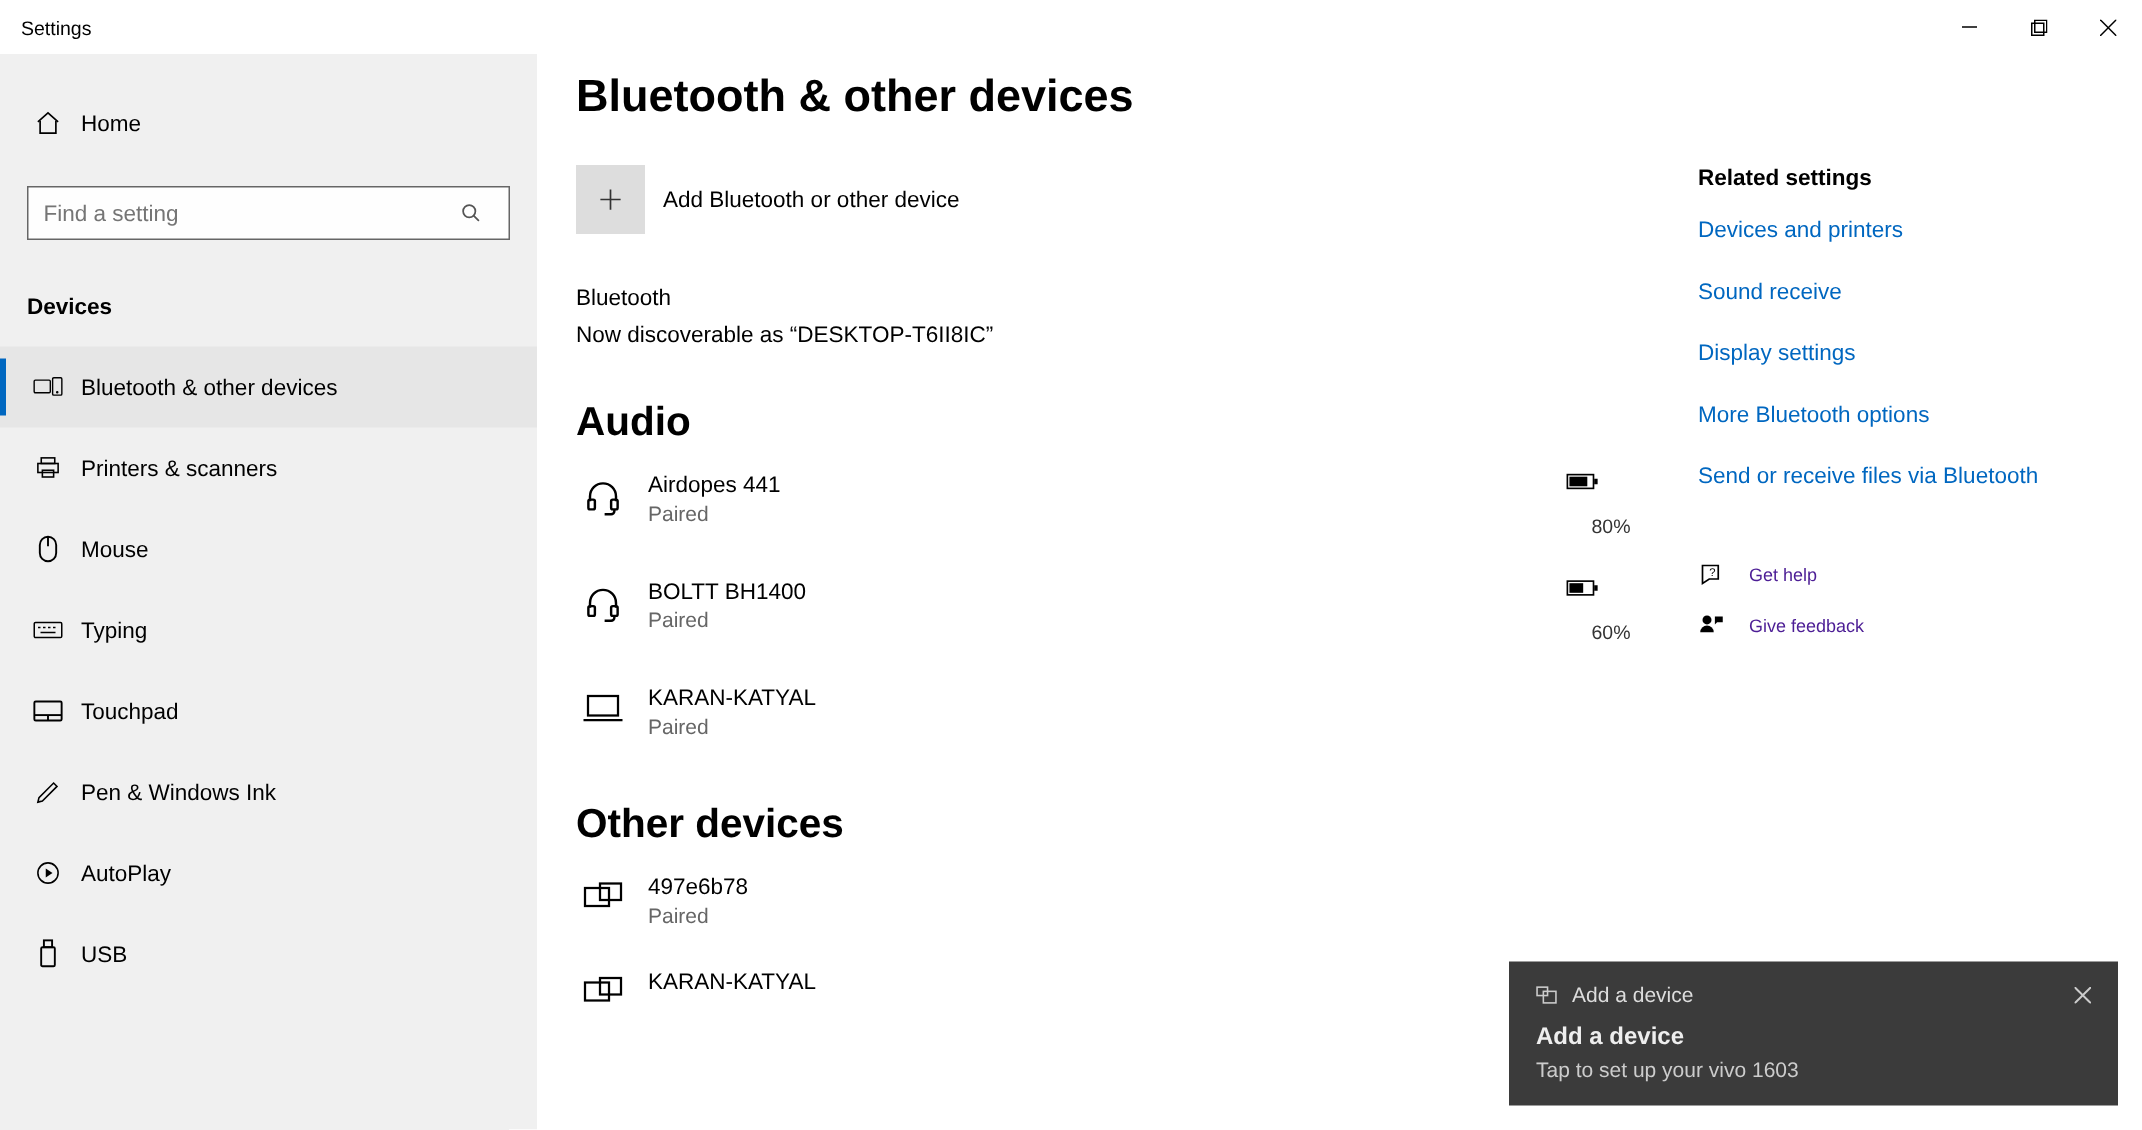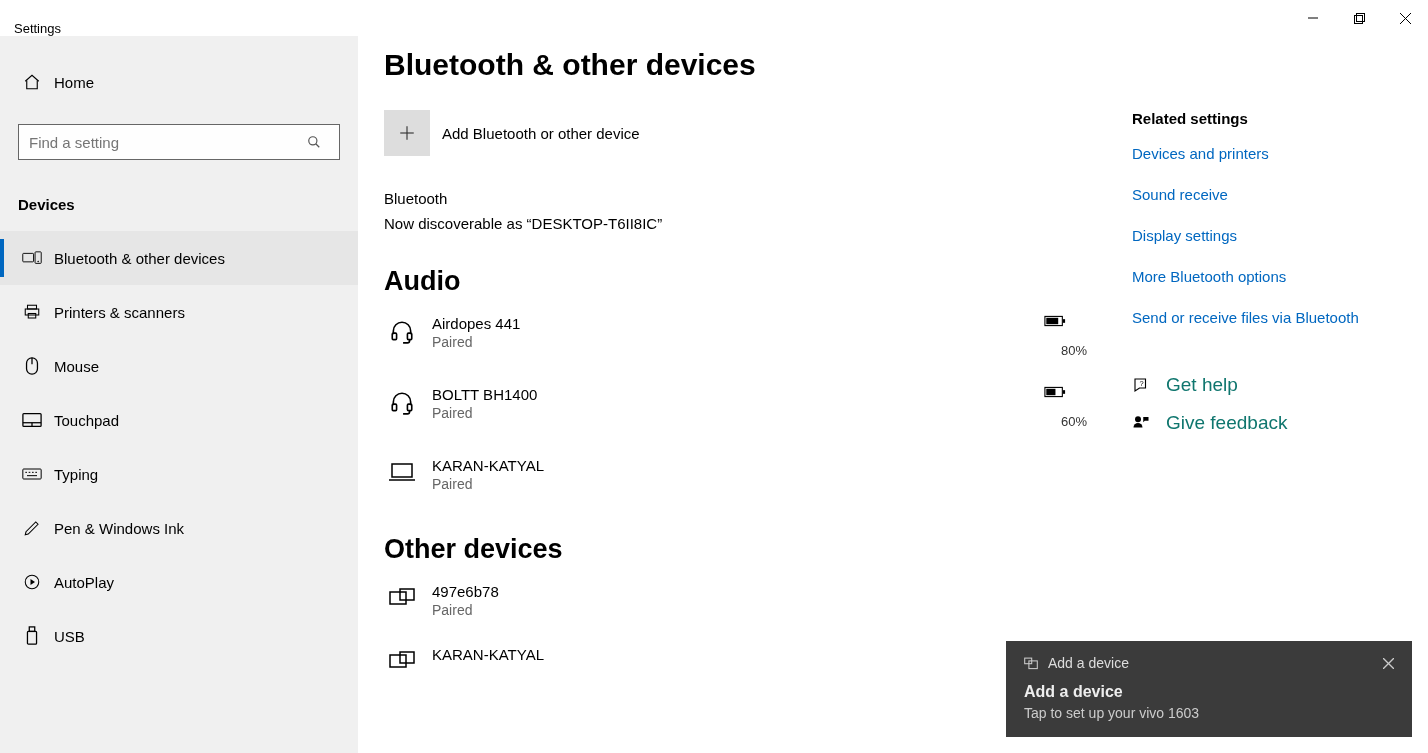--- a/index.html
+++ b/index.html
@@ -11,21 +11,21 @@
     width: 1428px;
     height: 753px;
     overflow: hidden;
     position: relative;
   }
   .titlebar {
     position: absolute;
     top: 0; left: 0; right: 0;
     height: 36px;
     display: flex;
-    align-items: flex-end;
+    align-items: center;
     justify-content: space-between;
     padding-left: 14px;
   }
   .titlebar .title { font-size: 13px; }
   .win-controls { display: flex; }
   .win-controls .ctrl {
     width: 46px; height: 36px;
     display: flex; align-items: center; justify-content: center;
     font-size: 12px; color: #111;
     cursor: pointer;
@@ -112,21 +112,21 @@
   .device-row .dtext { margin-left: 14px; flex: 1; }
   .device-row .dname { font-size: 15px; }
   .device-row .dstatus { font-size: 14px; color: #666; margin-top: 2px; }
   .device-row .dbatt { width: 60px; text-align: center; font-size: 13px; color: #333; }
   .batt-icon { font-size: 14px; }
 
   .related-title { font-size: 15px; font-weight: 600; margin-bottom: 18px; }
   .rel-link { color: #0067c0; font-size: 15px; margin-bottom: 24px; cursor: pointer; }
   .help-row { display: flex; align-items: center; margin-bottom: 16px; }
   .help-row .hic { width: 26px; color: #333; }
-  .help-row .hlbl { color: #0f766e; font-size: 19px; cursor: pointer; margin-left: 8px;}
+  .help-row .hlbl { color: #4c1d95; font-size: 12px; cursor: pointer; margin-left: 8px;}
 
   .toast {
     position: absolute; right: 16px; bottom: 16px;
     width: 406px; background: #3b3b3b; color: #eee;
     padding: 14px 18px 16px 18px;
   }
   .toast .trow1 { display: flex; align-items: center; justify-content: space-between; margin-bottom: 12px; }
   .toast .trow1 .tleft { display: flex; align-items: center; }
   .toast .trow1 .tic { font-size: 13px; margin-right: 10px; color: #ccc; }
   .toast .trow1 .ttype { font-size: 14px; color: #ddd; }
@@ -212,40 +212,40 @@
       <span class="ic">
         <svg width="16" height="20" viewBox="0 0 16 22" fill="none" stroke="#000" stroke-width="1.4">
             <rect x="2" y="2" width="12" height="18" rx="6"></rect>
             <line x1="8" y1="2" x2="8" y2="9"></line>
           </svg>
       </span>
       <span class="lbl">Mouse</span>
     </div>
     <div class="nav-row">
       <span class="ic">
-        <svg width="20" height="16" viewBox="0 0 22 16" fill="none" stroke="#000" stroke-width="1.4">
-            <rect x="1" y="1" width="20" height="14" rx="1"></rect>
-            <line x1="1" y1="11" x2="21" y2="11"></line>
-            <line x1="11" y1="11" x2="11" y2="15"></line>
-          </svg>
-      </span>
-      <span class="lbl">Touchpad</span>
-    </div>
-    <div class="nav-row">
-      <span class="ic">
         <svg width="20" height="14" viewBox="0 0 24 14" fill="none" stroke="#000" stroke-width="1.2">
             <rect x="1" y="1" width="22" height="12" rx="1"></rect>
             <line x1="4" y1="5" x2="6" y2="5"></line>
             <line x1="8" y1="5" x2="10" y2="5"></line>
             <line x1="12" y1="5" x2="14" y2="5"></line>
             <line x1="16" y1="5" x2="18" y2="5"></line>
             <line x1="6" y1="9" x2="18" y2="9"></line>
           </svg>
       </span>
       <span class="lbl">Typing</span>
+    </div>
+    <div class="nav-row">
+      <span class="ic">
+        <svg width="20" height="16" viewBox="0 0 22 16" fill="none" stroke="#000" stroke-width="1.4">
+            <rect x="1" y="1" width="20" height="14" rx="1"></rect>
+            <line x1="1" y1="11" x2="21" y2="11"></line>
+            <line x1="11" y1="11" x2="11" y2="15"></line>
+          </svg>
+      </span>
+      <span class="lbl">Touchpad</span>
     </div>
     <div class="nav-row">
       <span class="ic">
         <svg width="18" height="18" viewBox="0 0 24 24" fill="none" stroke="#000" stroke-width="1.4">
             <path d="M3 21 L7 20 L20 7 L17 4 L4 17 Z"></path>
           </svg>
       </span>
       <span class="lbl">Pen &amp; Windows Ink</span>
     </div>
     <div class="nav-row">

